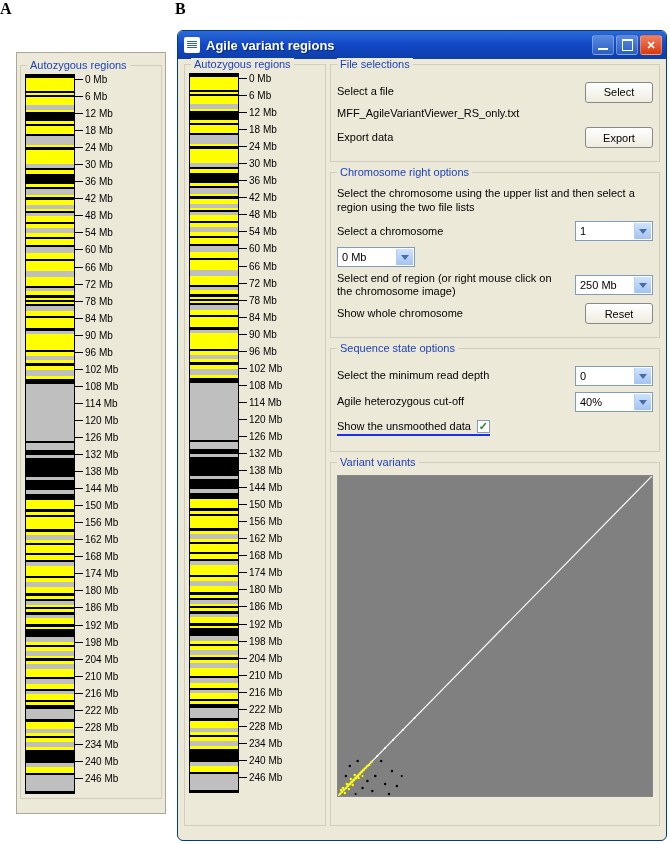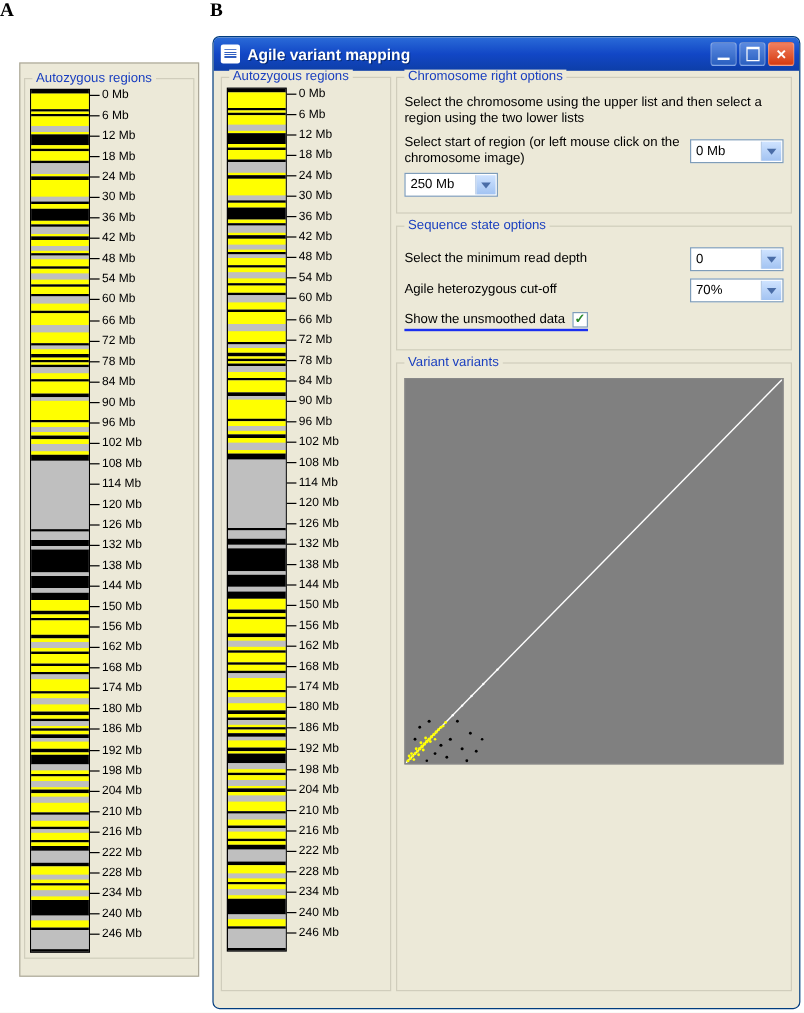--- a/index.html
+++ b/index.html
@@ -414,21 +414,21 @@
           <div class="tick" style="top: 681.905px;">240 Mb</div>
           <div class="tick" style="top: 698.952px;">246 Mb</div>
         </div>
     </div>
   </div>
 </div>
 
 <div class="window">
   <div class="titlebar">
     <span class="titlebar-icon"></span>
-    <span class="titlebar-text">Agile variant mapping</span>
+    <span class="titlebar-text">Agile variant regions</span>
     <div class="win-btns">
       <div class="win-btn min"></div>
       <div class="win-btn max"></div>
       <div class="win-btn close"></div>
     </div>
   </div>
   <div class="window-body">
 
     <div class="left-col">
       <div class="groupbox" style="padding:8px 2px 4px 4px; height:762px;">
@@ -625,52 +625,75 @@
               <div class="tick" style="top: 664.857px;">234 Mb</div>
               <div class="tick" style="top: 681.905px;">240 Mb</div>
               <div class="tick" style="top: 698.952px;">246 Mb</div>
             </div>
         </div>
       </div>
     </div>
 
     <div class="right-col">
 
+      <div class="groupbox">
+        <span class="groupbox-title">File selections</span>
+        <div class="form-row">
+          <span class="form-label">Select a file</span>
+          <button class="btn">Select</button>
+        </div>
+        <div class="static-text">MFF_AgileVariantViewer_RS_only.txt</div>
+        <div class="form-row">
+          <span class="form-label">Export data</span>
+          <button class="btn">Export</button>
+        </div>
+      </div>
 
       <div class="groupbox">
         <span class="groupbox-title">Chromosome right options</span>
-        <div class="static-text">Select the chromosome using the upper list and then select a region using the two lower lists</div>
-        <div class="form-row">
-          <span class="form-label">Select start of region (or left mouse click on the chromosome image)</span>
+        <div class="static-text">Select the chromosome using the upper list and then select a region using the two file lists</div>
+        <div class="form-row">
+          <span class="form-label">Select a chromosome</span>
+          <div class="select">
+              <span>1</span>
+              <span class="arrow"></span>
+            </div>
+        </div>
+        <div class="form-row">
           <div class="select">
               <span>0 Mb</span>
               <span class="arrow"></span>
             </div>
         </div>
         <div class="form-row">
+          <span class="form-label">Select end of region (or right mouse click on the chromosome image)</span>
           <div class="select">
               <span>250 Mb</span>
               <span class="arrow"></span>
             </div>
+        </div>
+        <div class="form-row">
+          <span class="form-label">Show whole chromosome</span>
+          <button class="btn">Reset</button>
         </div>
       </div>
 
       <div class="groupbox">
         <span class="groupbox-title">Sequence state options</span>
         <div class="form-row">
           <span class="form-label">Select the minimum read depth</span>
           <div class="select">
               <span>0</span>
               <span class="arrow"></span>
             </div>
         </div>
         <div class="form-row">
           <span class="form-label">Agile heterozygous cut-off</span>
           <div class="select">
-              <span>70%</span>
+              <span>40%</span>
               <span class="arrow"></span>
             </div>
         </div>
         <div class="form-row">
           <span class="underline-blue">
             <span>Show the unsmoothed data</span>
             <span class="checkbox checked"></span>
           </span>
         </div>
       </div>

